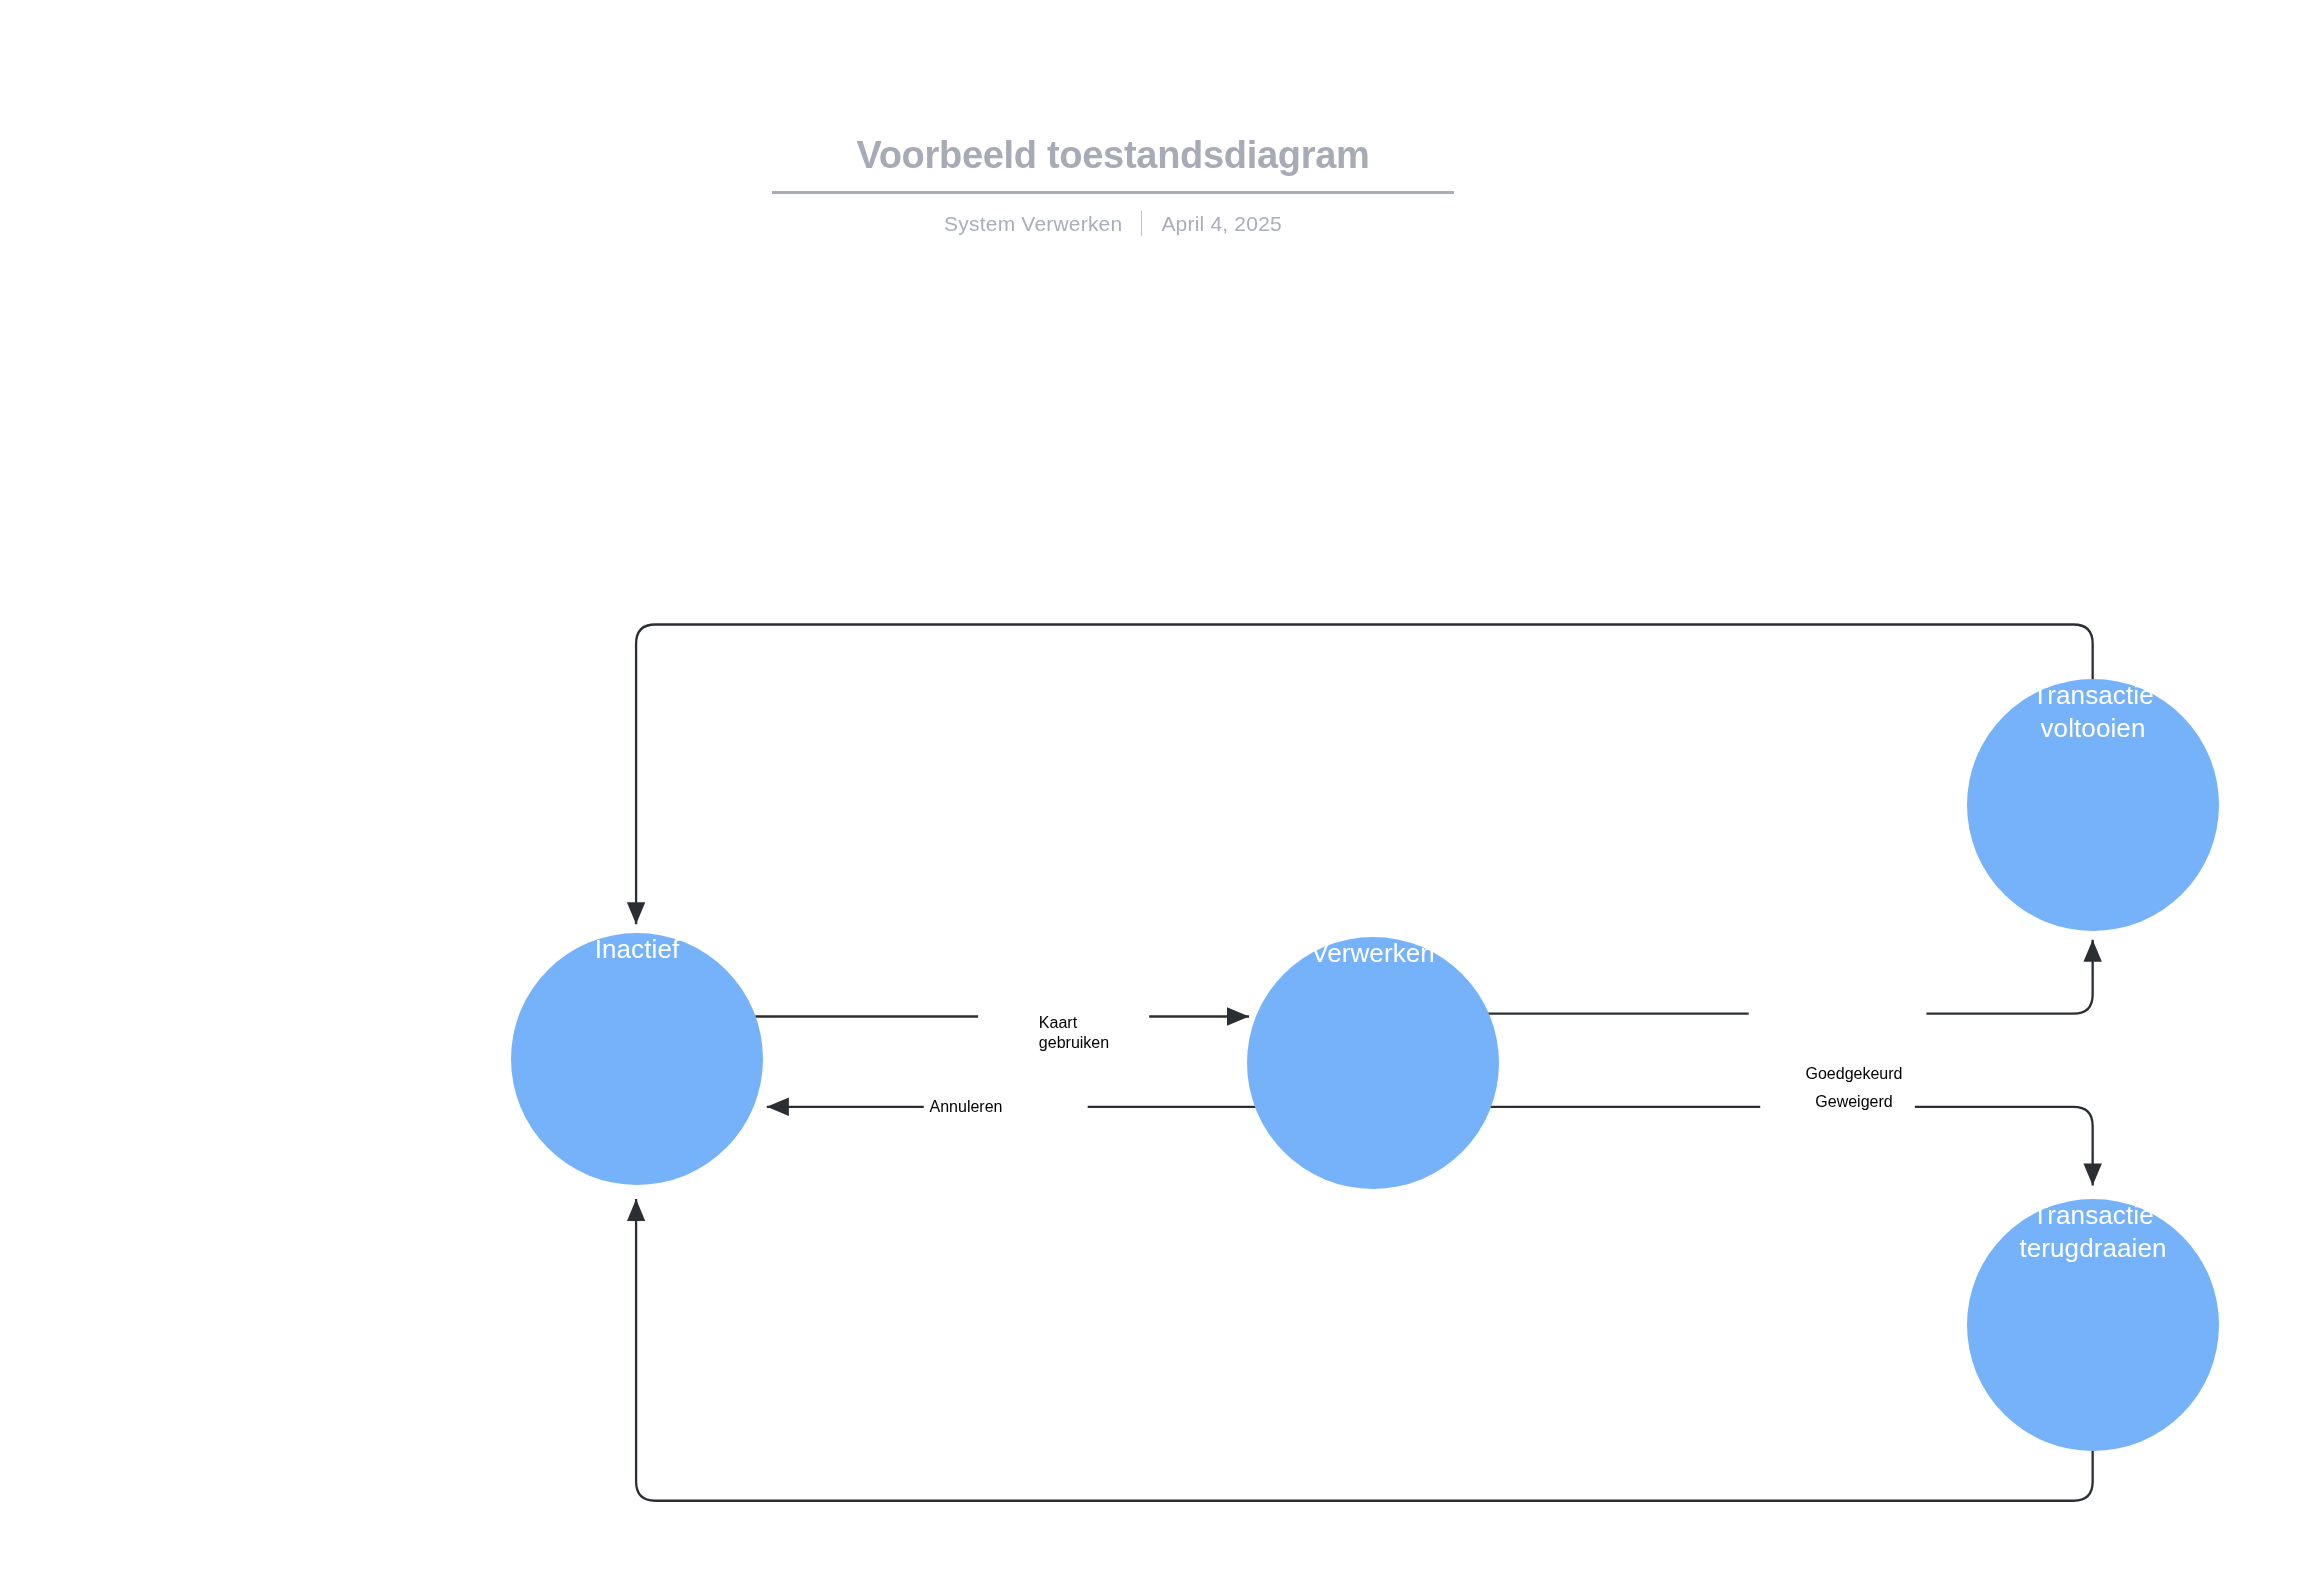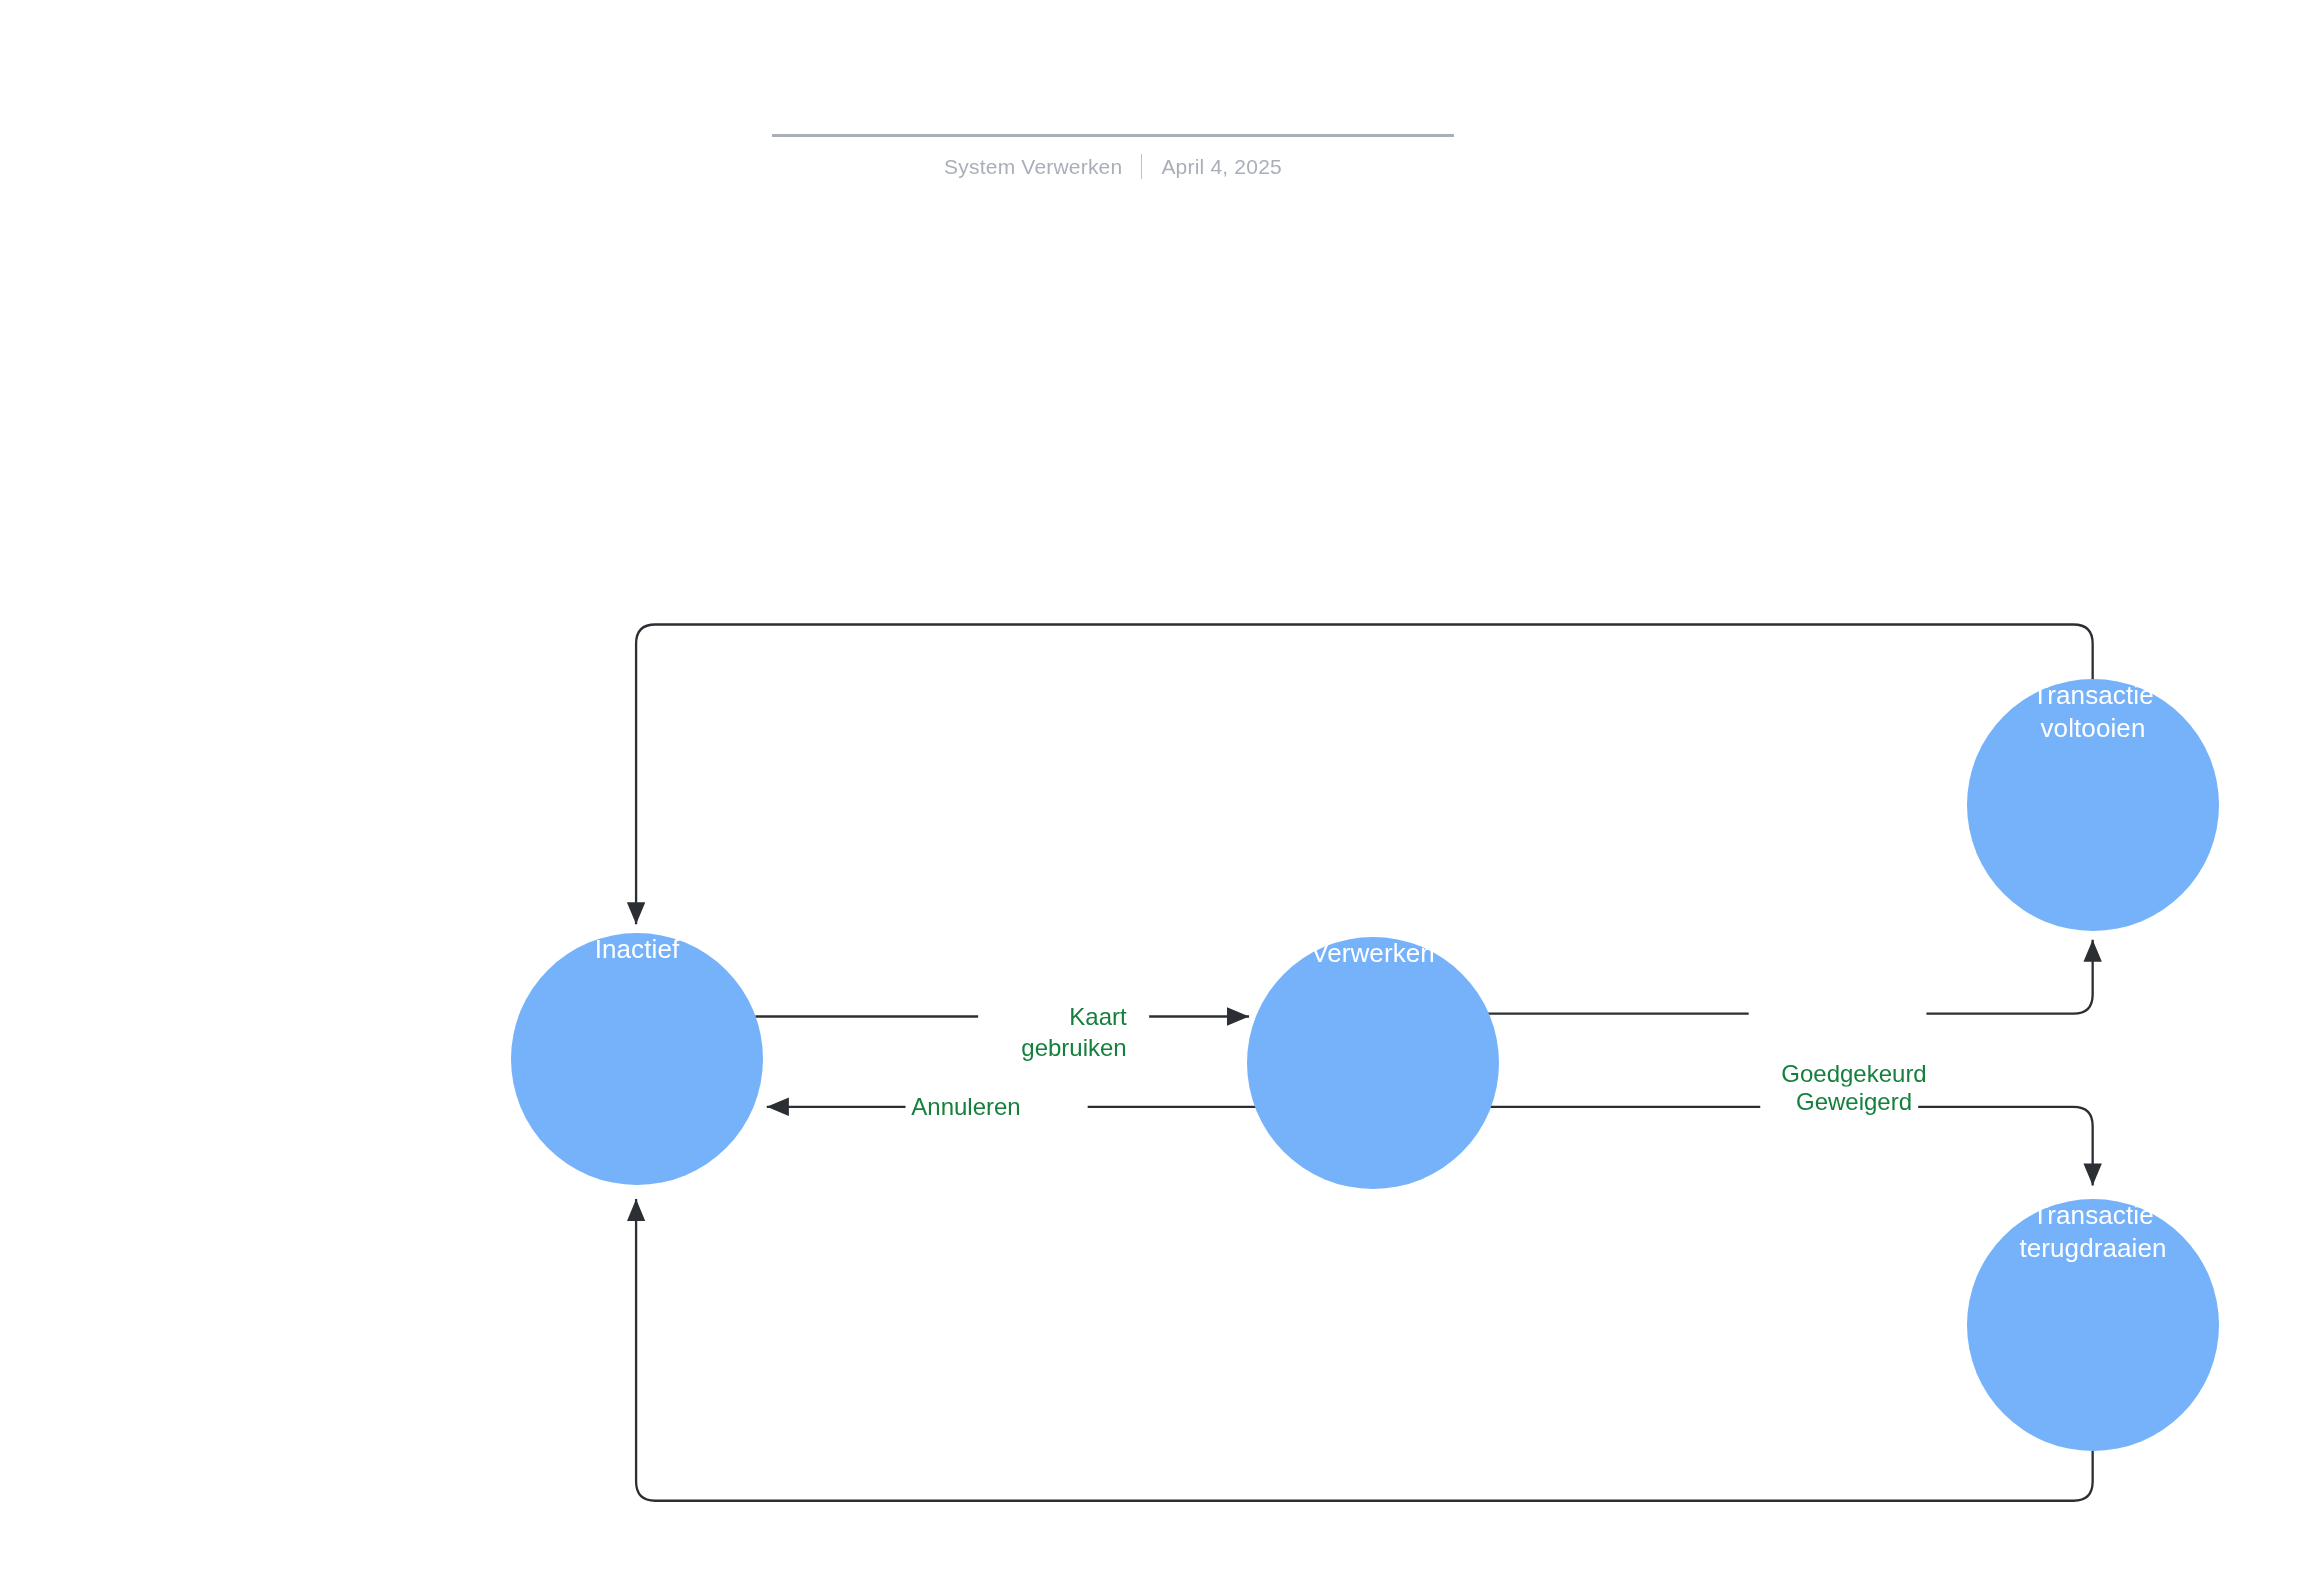--- a/index.html
+++ b/index.html
@@ -93,37 +93,38 @@
     color: #ffffff;
     font-size: 26px;
     line-height: 1.28;
     font-family: "Liberation Sans", sans-serif;
     letter-spacing: 0.1px;
   }
   .node-label { pointer-events: none; white-space: pre-line; }
 
   .edge-label {
     position: absolute;
-    font-size: 24px;
-    color: #15803d;
+    font-size: 16px;
+    color: #000000;
     font-family: "Liberation Sans", sans-serif;
-    text-align: right;
+    text-align: left;
     line-height: 1.28;
     white-space: pre-line;
     background: #ffffff;
     padding: 0 5.8px;
     transform: translate(-50%, -50%);
   }
 </style>
 </head>
 <body>
 
 <div class="page">
 
   <div class="doc-header">
+    <div class="doc-title">Voorbeeld toestandsdiagram</div>
     <div class="title-rule"></div>
     <div class="doc-subtitle">
       <span>System Verwerken</span>
       <span class="subtitle-sep"></span>
       <span>April 4, 2025</span>
     </div>
   </div>
 
   <div class="diagram-canvas">
 

